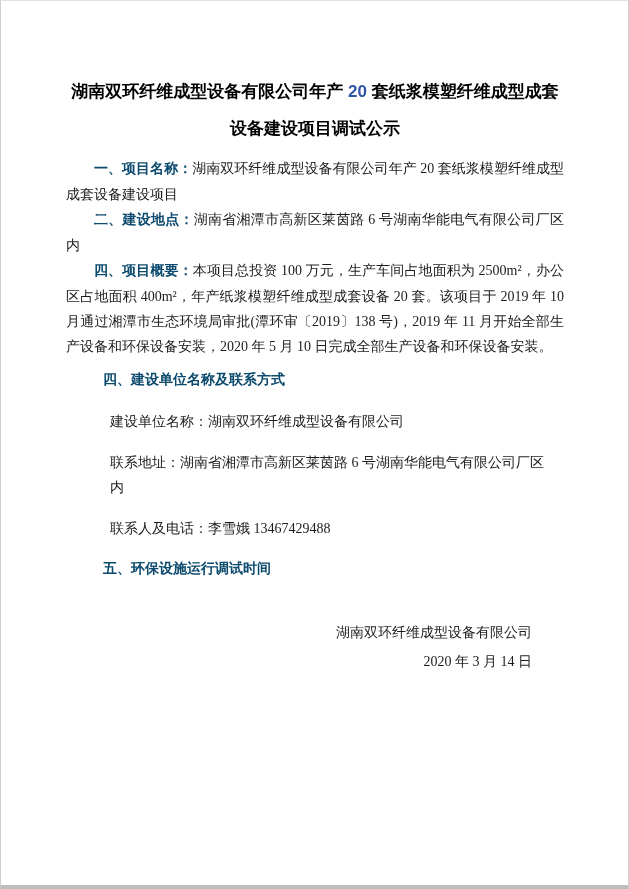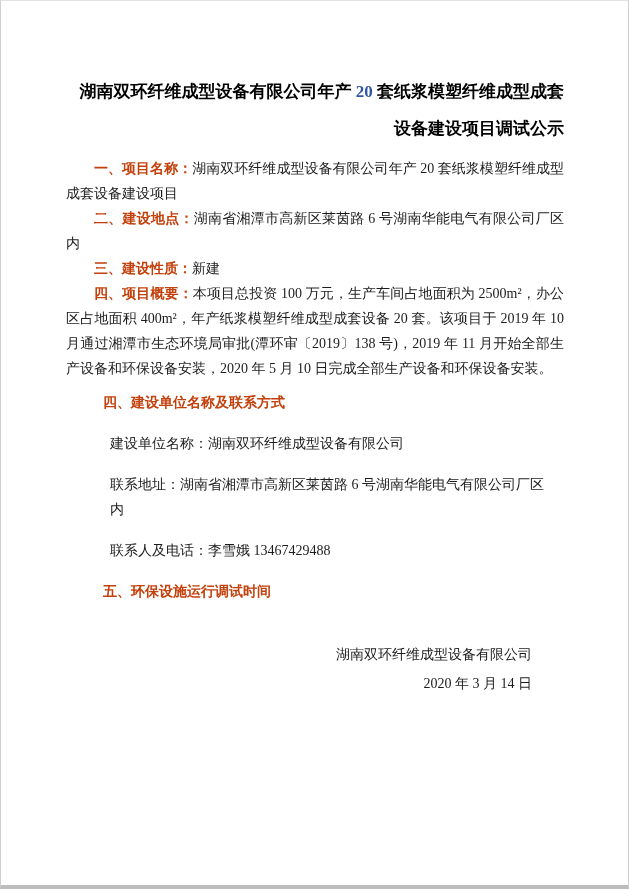--- a/index.html
+++ b/index.html
@@ -20,39 +20,39 @@
   .content {
     padding: 72px 64px 0 65px;
     font-family: "Liberation Serif", "DejaVu Serif", serif;
     font-size: 14px;
     line-height: 25px;
     color: #1c1c1c;
     text-align: justify;
   }
 
   .doc-title {
-    font-family: Liberation Serif, serif;
+    font-family: Liberation Sans, sans-serif;
     font-size: 17px;
     font-weight: bold;
     color: #000000;
-    text-align: right;
+    text-align: center;
     line-height: 37px;
     margin: 0 0 9px 0;
   }
   .doc-title .num { color: #2f55a4; }
 
   .para {
     margin: 0;
     text-indent: 28px;
   }
 
   .sec-label, .sec-heading {
-    font-family: Liberation Serif, serif;
+    font-family: Liberation Mono, monospace;
     font-weight: bold;
-    color: #c2410c;
+    color: #0c4a6e;
   }
 
   .sec-heading {
     margin: 9px;
     text-indent: 28px;
     text-align: left;
   }
 
   .sub-line {
     margin: 16px;
@@ -73,21 +73,20 @@
 
 <div class="page">
   <div class="content">
 
     <h1 class="doc-title"><span>湖南双环纤维成型设备有限公司年产 </span><span class="num">20</span><span> 套纸浆模塑纤维成型成套设备建设项目调试公示</span></h1>
 
     <p class="para"><span class="sec-label">一、项目名称：</span><span>湖南双环纤维成型设备有限公司年产 20 套纸浆模塑纤维成型成套设备建设项目</span></p>
 
     <p class="para"><span class="sec-label">二、建设地点：</span><span>湖南省湘潭市高新区莱茵路 6 号湖南华能电气有限公司厂区内</span></p>
 
-    <p class="para"><span class="sec-label">三、建设性质：</span><span>新建</span></p>
 
     <p class="para"><span class="sec-label">四、项目概要：</span><span>本项目总投资 100 万元，生产车间占地面积为 2500m²，办公区占地面积 400m²，年产纸浆模塑纤维成型成套设备 20 套。该项目于 2019 年 10 月通过湘潭市生态环境局审批(潭环审〔2019〕138 号)，2019 年 11 月开始全部生产设备和环保设备安装，2020 年 5 月 10 日完成全部生产设备和环保设备安装。</span></p>
 
     <p class="sec-heading">四、建设单位名称及联系方式</p>
 
     <p class="sub-line">建设单位名称：湖南双环纤维成型设备有限公司</p>
 
     <p class="sub-line">联系地址：湖南省湘潭市高新区莱茵路 6 号湖南华能电气有限公司厂区内</p>
 
     <p class="sub-line">联系人及电话：李雪娥 13467429488</p>

